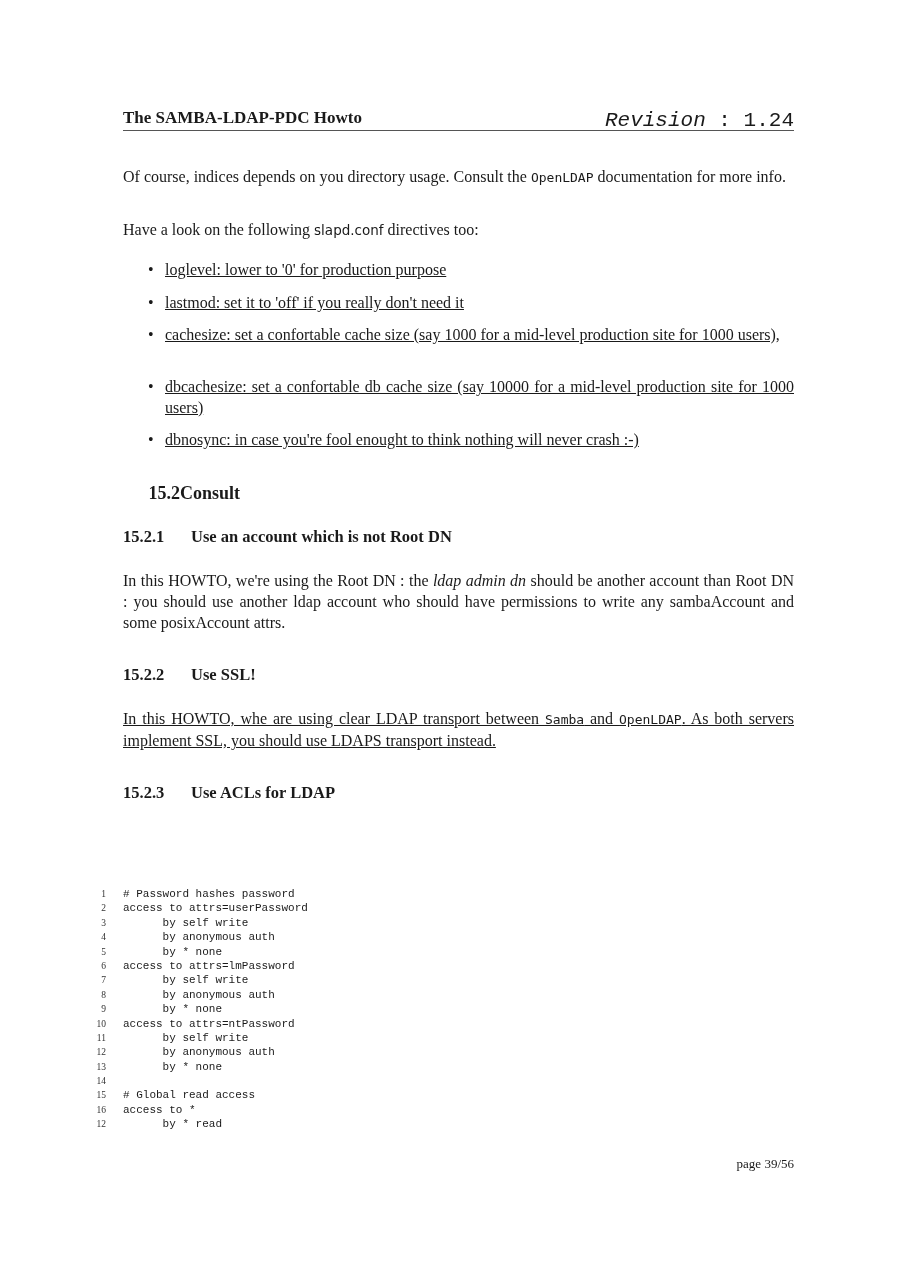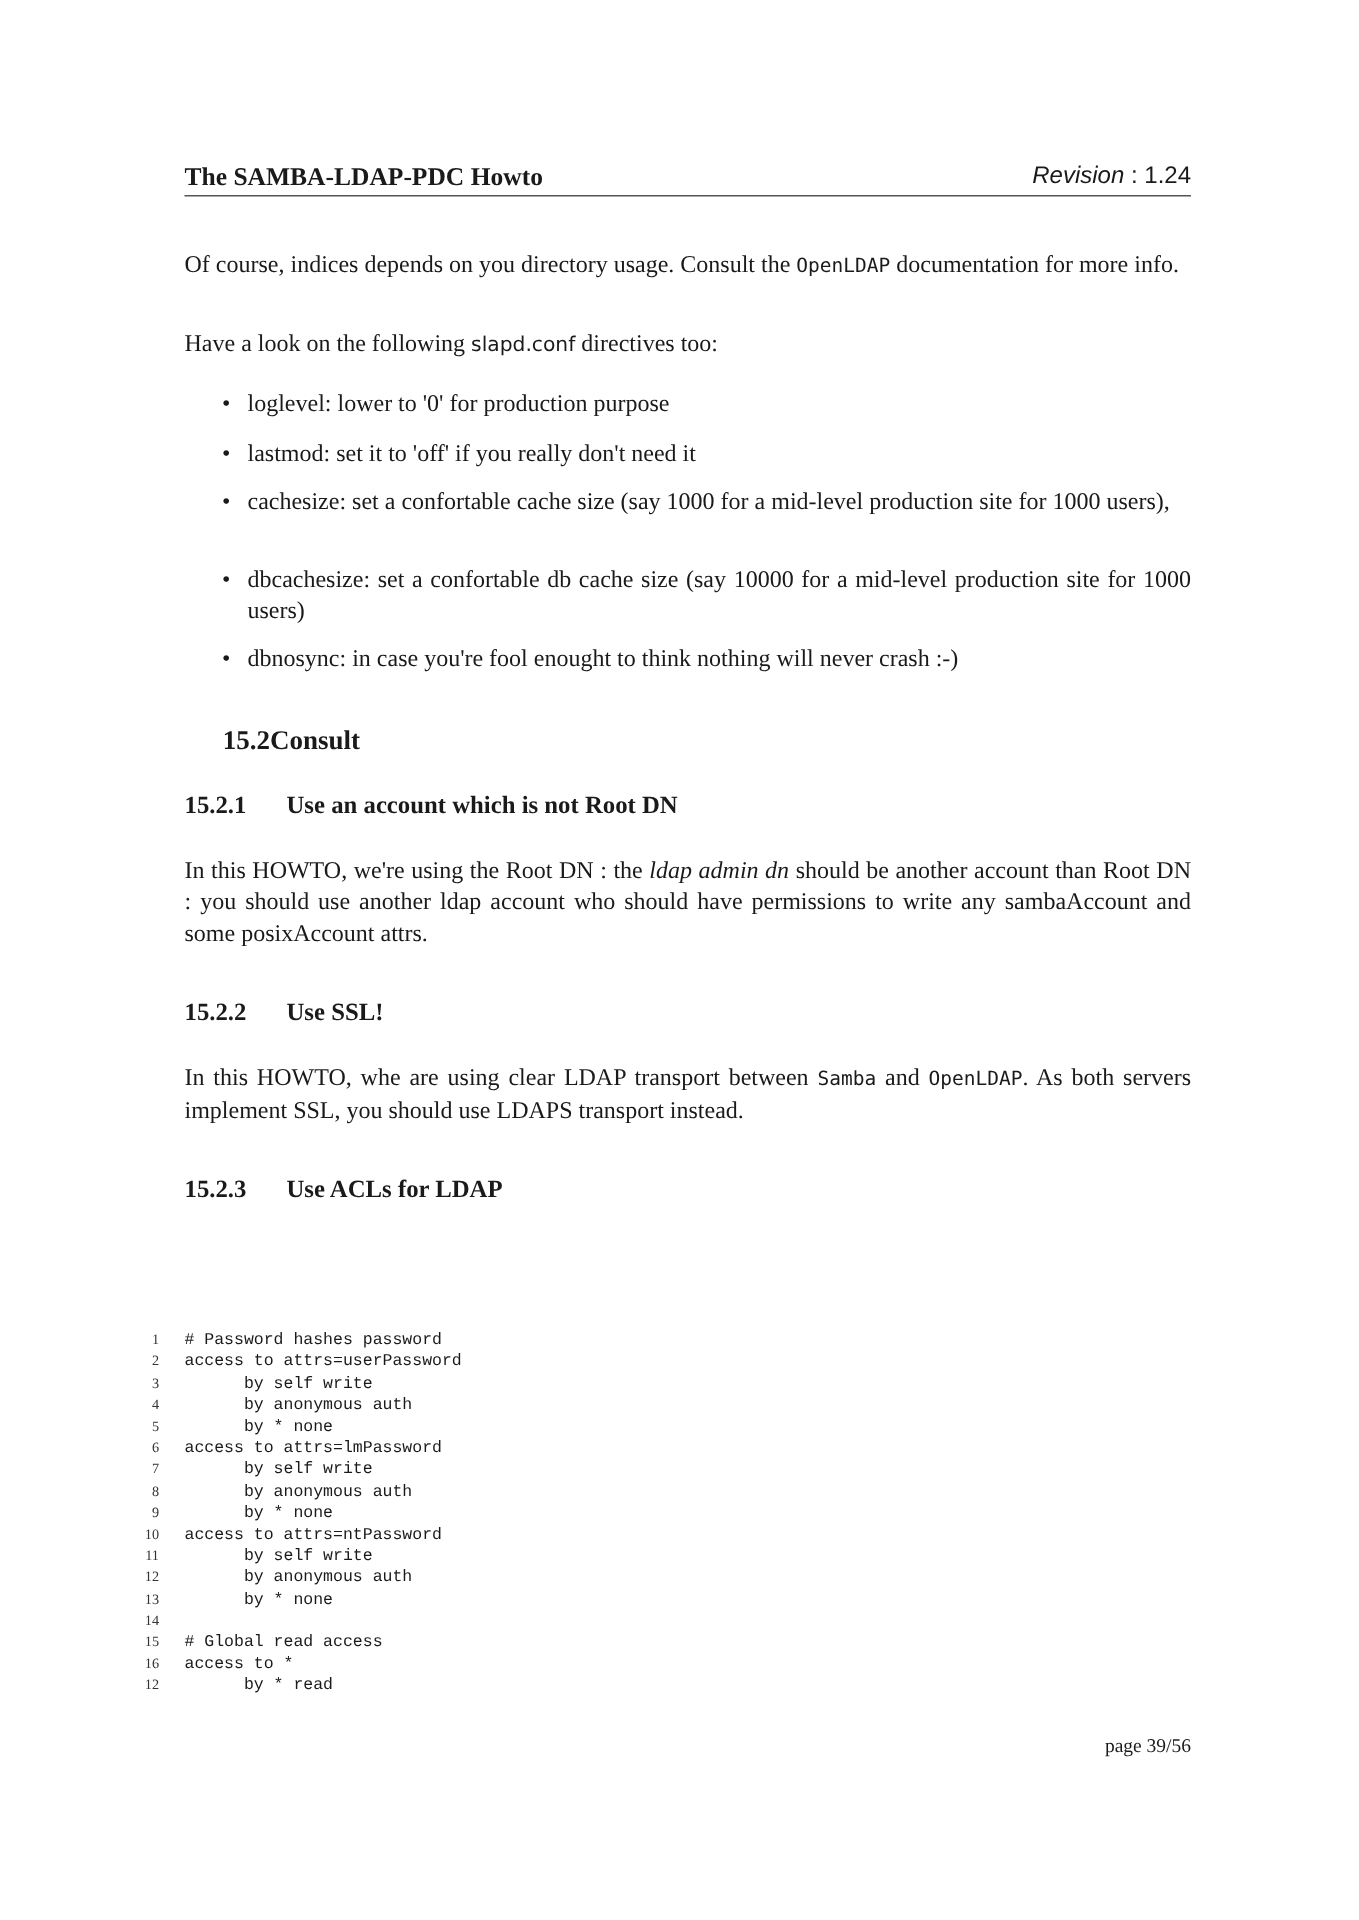--- a/index.html
+++ b/index.html
@@ -3,30 +3,30 @@
 <meta charset="utf-8">
 <style>
   html, body { margin: 0; padding: 0; background: #ffffff; }
   body { width: 906px; height: 1280px; position: relative; overflow: hidden;
          font-family: "DejaVu Serif", "Liberation Serif", serif; color: #1a1a1a; }
   .page { position: absolute; left: 0; top: 0; width: 906px; height: 1280px; }
   .header { position: absolute; left: 123px; top: 108px; width: 671px; height: 22px;
             border-bottom: 1px solid #555; }
   .header-title { position: absolute; left: 0; top: 0; font-family: "Liberation Serif", serif;
                   font-weight: bold; font-size: 17px; }
-  .header-rev { position: absolute; right: 0; top: 1px; font-family: Liberation Sans, sans-serif; font-size: 16px; }
+  .header-rev { position: absolute; right: 0; top: 1px; font-family: Liberation Mono, monospace; font-size: 21px; }
   .header-rev i { font-style: italic; }
   .txt { position: absolute; left: 123px; width: 671px; font-family: "Liberation Serif", serif;
          font-size: 16px; line-height: 21px; text-align: justify; }
   .mono { font-family: "DejaVu Sans Mono", "Liberation Mono", monospace; font-size: 13px; }
   .sans { font-family: "DejaVu Sans", "Liberation Sans", sans-serif; font-size: 13.5px; }
   .bullet { position: absolute; left: 148px; width: 646px; font-family: "Liberation Serif", serif;
             font-size: 16px; line-height: 21px; }
   .bullet .dot { position: absolute; left: 0; top: 0; }
-  .bullet .btext { display: block; margin-left: 17px; }
+  .bullet .btext { display: block; margin-left: 17px; text-decoration: underline; }
   .h2 { position: absolute; left: 123px; font-family: "Liberation Serif", serif; font-weight: bold; font-size: 18px; }
   .h3 { position: absolute; left: 123px; font-family: "Liberation Serif", serif; font-weight: bold; font-size: 16.5px; }
   .num { display: inline-block; }
   .h2 .num { width: 57px; text-align: right; }
   .h3 .num { width: 68px; }
   .code { position: absolute; left: 88px; top: 887px; }
   .code-line { position: relative; height: 14.4px; font-family: "Liberation Mono", "DejaVu Sans Mono", monospace;
                font-size: 11px; line-height: 14.4px; white-space: pre; }
   .ln { position: absolute; left: 0; width: 18px; text-align: right; font-family: "Liberation Serif", serif; font-size: 9.5px; color: #333; }
   .code-text { position: absolute; left: 35px; }
@@ -68,21 +68,21 @@
     </div>
 
   <div class="h2" style="top:483px;"><span class="num">15.2</span><span>Consult</span></div>
 
   <div class="h3" style="top:527px;"><span class="num">15.2.1</span><span>Use an account which is not Root DN</span></div>
 
   <div class="txt" style="top:570px;"><span>In this HOWTO, we're using the Root DN : the </span><i>ldap admin dn</i><span> should be another account than Root DN : you should use another ldap account who should have permissions to write any sambaAccount and some posixAccount attrs.</span></div>
 
   <div class="h3" style="top:665px;"><span class="num">15.2.2</span><span>Use SSL!</span></div>
 
-  <div class="txt" style="top:708px;"><span>In this HOWTO, whe are using clear LDAP transport between </span><span class="mono">Samba</span><span> and </span><span class="mono">OpenLDAP</span><span>. As both servers implement SSL, you should use LDAPS transport instead.</span></div>
+  <div class="txt" style="top:708px;text-decoration:underline;"><span>In this HOWTO, whe are using clear LDAP transport between </span><span class="mono">Samba</span><span> and </span><span class="mono">OpenLDAP</span><span>. As both servers implement SSL, you should use LDAPS transport instead.</span></div>
 
   <div class="h3" style="top:783px;"><span class="num">15.2.3</span><span>Use ACLs for LDAP</span></div>
 
 
   <div class="code">
     <div class="code-line"><span class="ln">1</span><span class="code-text"># Password hashes password</span></div>
     <div class="code-line"><span class="ln">2</span><span class="code-text">access to attrs=userPassword</span></div>
     <div class="code-line"><span class="ln">3</span><span class="code-text">      by self write</span></div>
     <div class="code-line"><span class="ln">4</span><span class="code-text">      by anonymous auth</span></div>
     <div class="code-line"><span class="ln">5</span><span class="code-text">      by * none</span></div>

